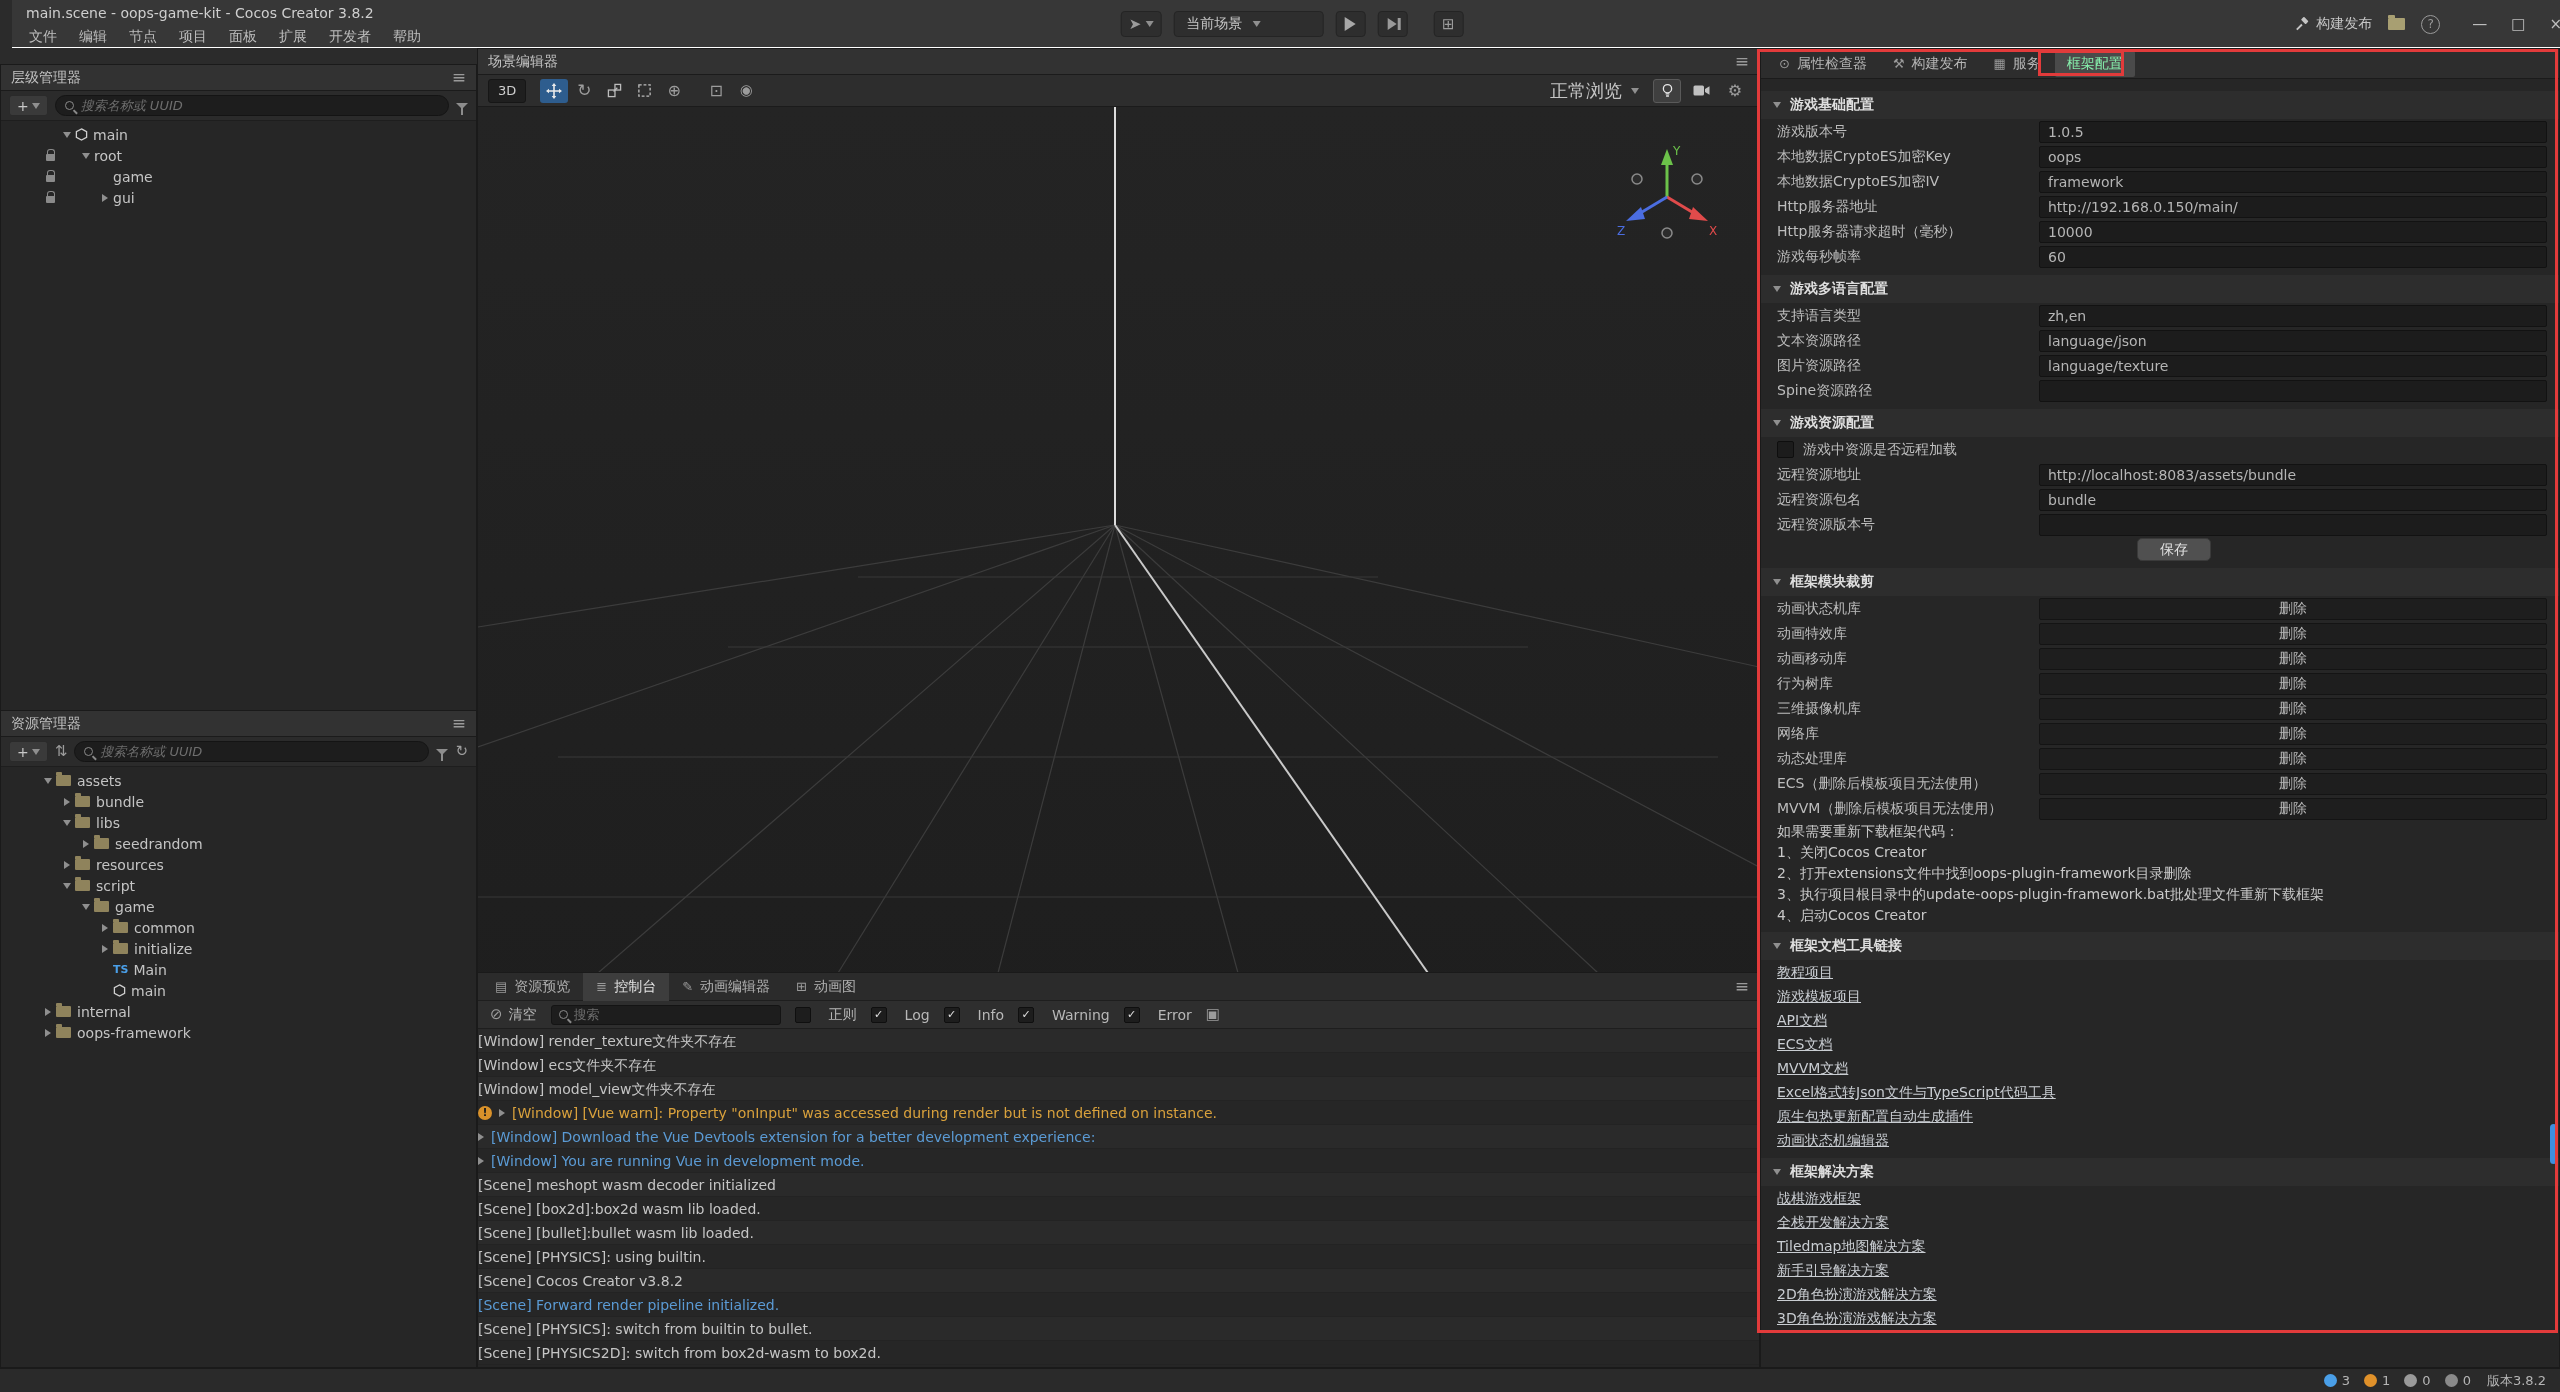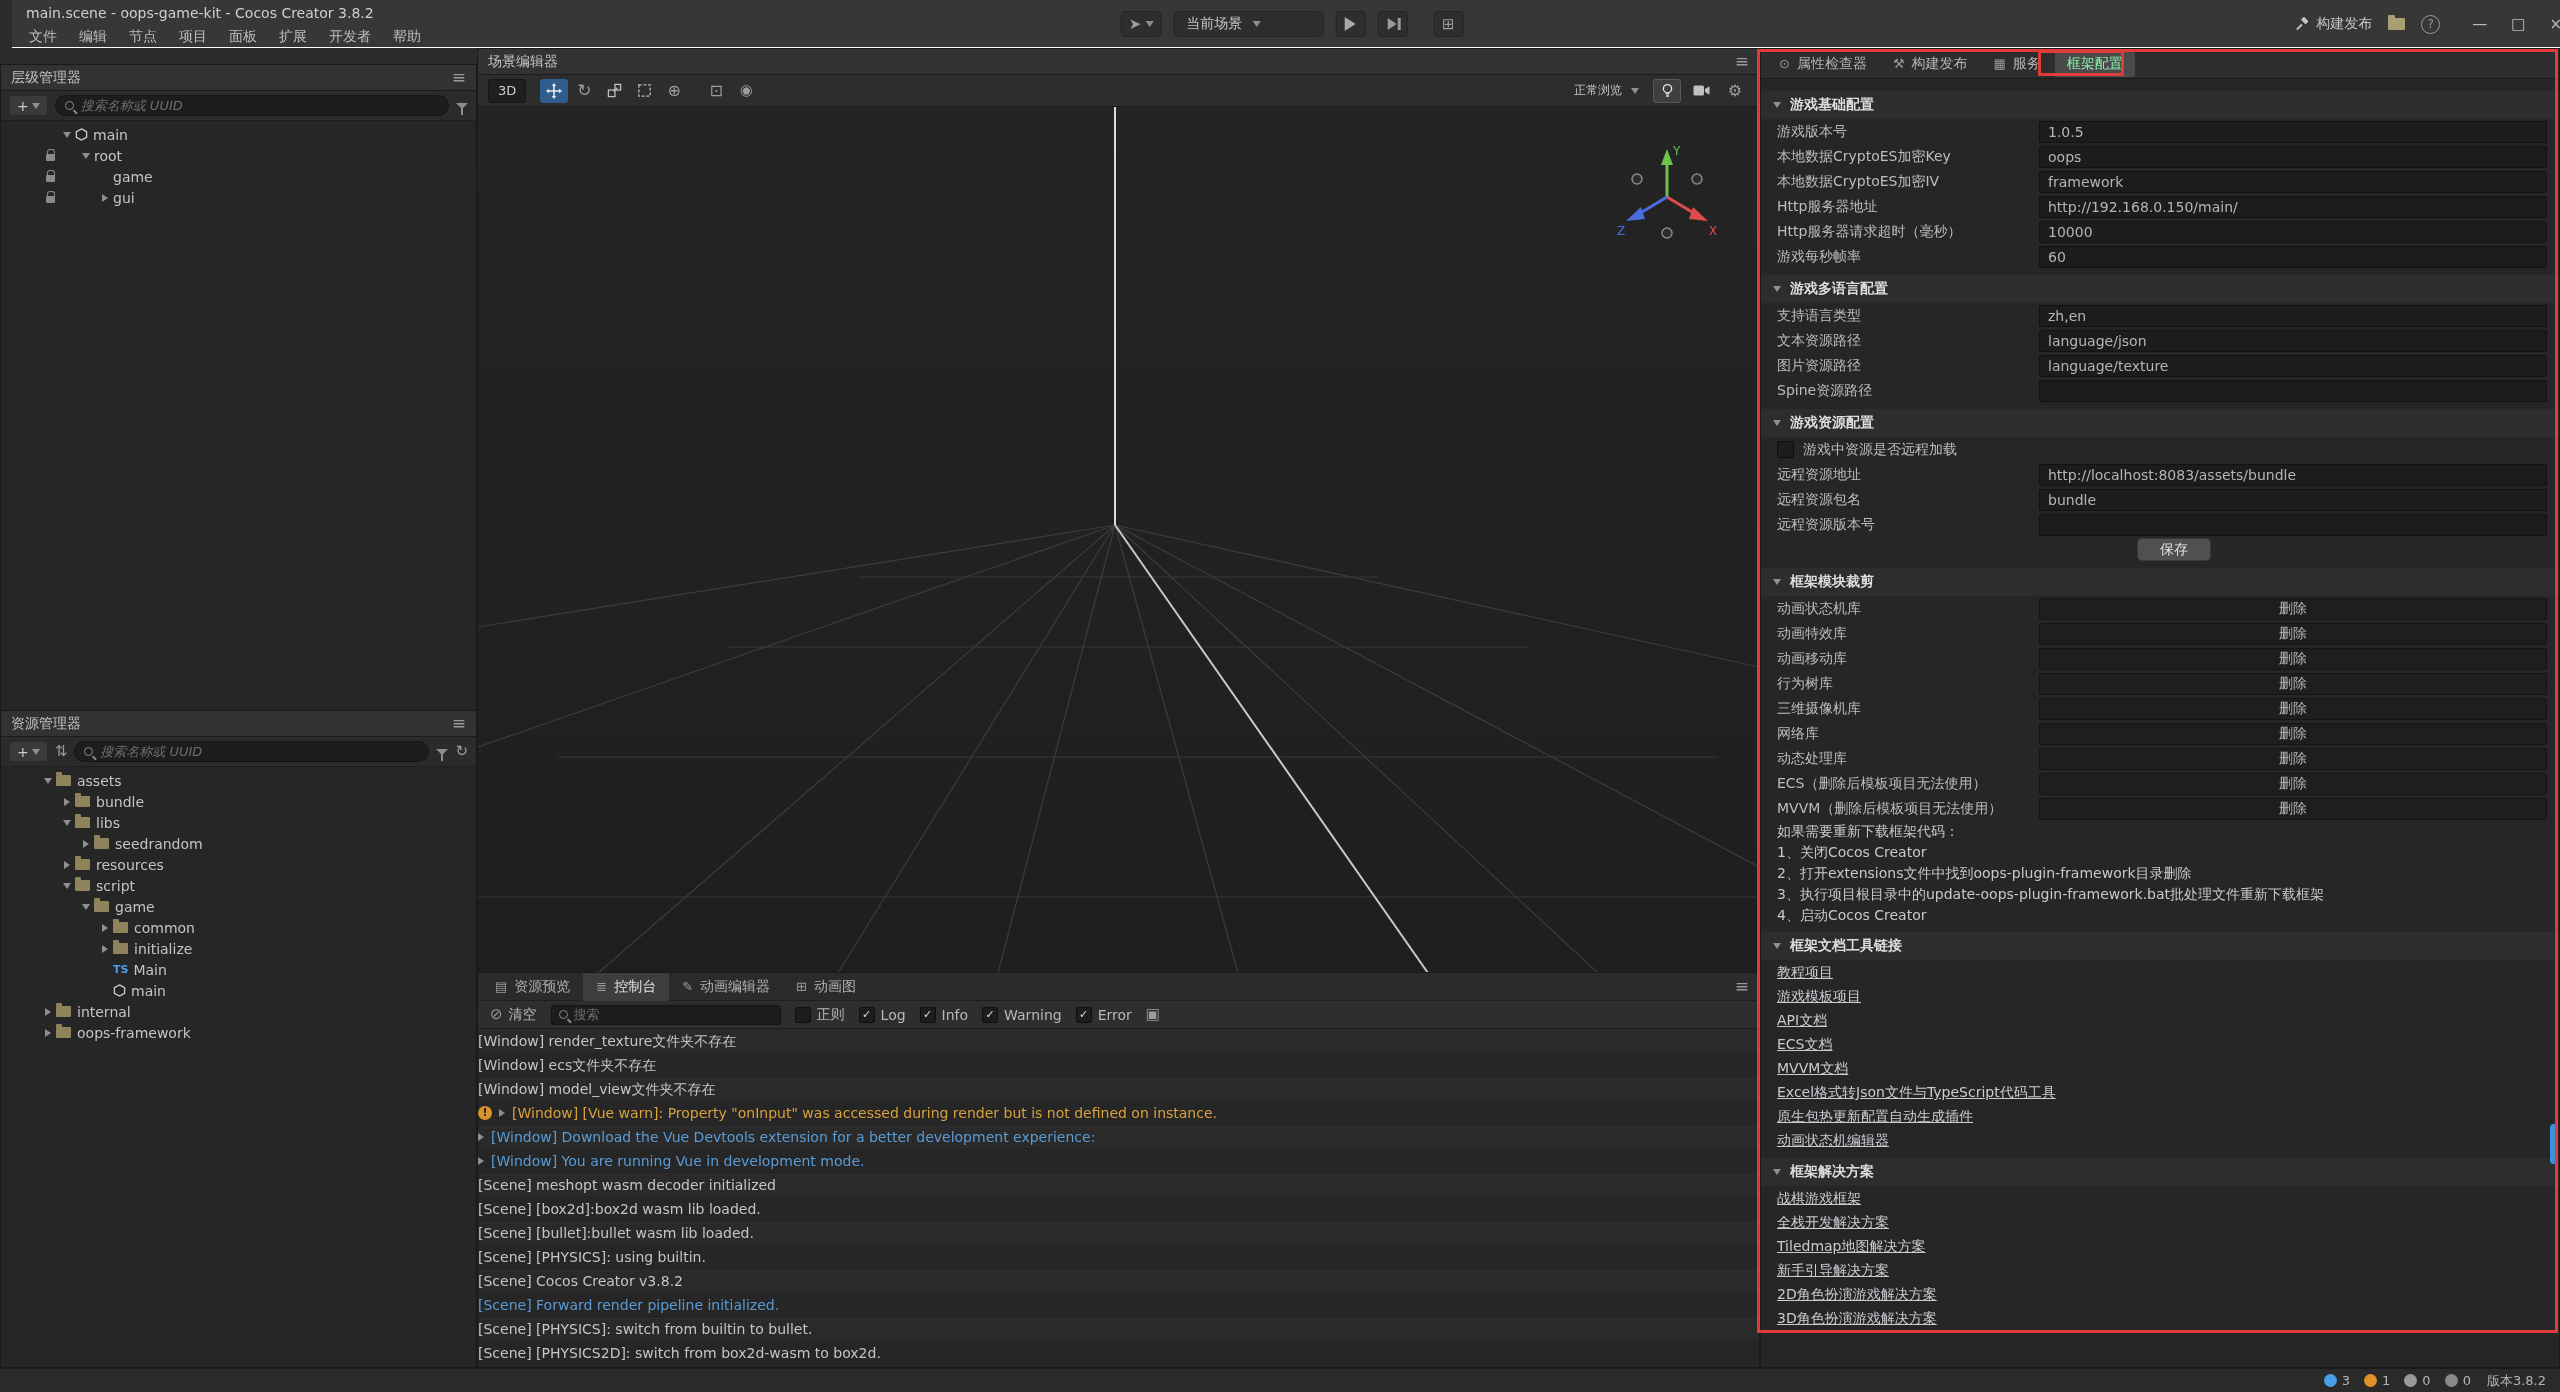--- a/index.html
+++ b/index.html
@@ -58,36 +58,36 @@
   .tree-label { white-space:nowrap; }
 
   
   .scene-toolbar { height:32px; display:flex; align-items:center; gap:6px; padding:0 10px; background:#2d2d2d; border-bottom:1px solid #1b1b1b; flex:none; }
   .tool-btn { height:24px; min-width:28px; display:flex; align-items:center; justify-content:center; border-radius:3px; color:#cfcfcf; padding:0 5px; }
   .tool-btn.mode { background:#1f1f1f; border:1px solid #161616; font-size:13px; padding:0 9px; }
   .tool-btn.selected { background:#2e5d8e; }
   .tool-btn.lit { background:#3f3f3f; border:1px solid #5a5a5a; }
   .tool-group { display:flex; align-items:center; gap:2px; margin-left:8px; }
   .sp { flex:1; }
-  .view-select { display:flex; align-items:center; gap:9px; color:#c5c5c5; font-size:12px; padding:0 8px; }
+  .view-select { display:flex; align-items:center; gap:9px; color:#c5c5c5; font-size:18px; padding:0 8px; }
   .viewport { flex:1; position:relative; background:linear-gradient(#242424,#1d1d1d); overflow:hidden; }
   .gizmo { position:absolute; right:34px; top:28px; }
 
   
   .console-tabs { height:28px; display:flex; align-items:center; background:#2b2b2b; border-bottom:1px solid #1e1e1e; padding-left:4px; flex:none; }
   .ctab { display:flex; align-items:center; gap:7px; padding:0 13px; height:28px; font-size:14px; color:#b0b0b0; }
   .ctab.active { background:#3d3d3d; color:#e2e2e2; }
   .ctab-ic { font-size:13px; color:#9a9a9a; }
   .console-sp { flex:1; }
   .console-toolbar { height:28px; display:flex; align-items:center; gap:14px; padding:0 12px; background:#2e2e2e; border-bottom:1px solid #1e1e1e; flex:none; }
   .clear-btn { display:flex; align-items:center; gap:6px; color:#b5b5b5; font-size:14px; }
   .csearch { width:230px; height:20px; background:#1d1d1d; border:1px solid #141414; border-radius:3px; display:flex; align-items:center; gap:6px; padding:0 7px; }
   .csearch input { flex:1; background:transparent; border:none; outline:none; color:#bdbdbd; font-size:13px; font-family:inherit; min-width:0; }
   .csearch input::placeholder { color:#6e6e6e; }
-  .cb-item { display:flex; align-items:center; gap:6px; font-size:14px; color:#b8b8b8; }
+  .cb-item { display:flex; align-items:center; gap:18px; font-size:14px; color:#b8b8b8; }
   .cb { width:16px; height:16px; background:#1d1d1d; border:1px solid #0f0f0f; border-radius:2px; display:flex; align-items:center; justify-content:center; font-size:11px; color:#e0e0e0; }
   .log-area { flex:1; overflow:hidden; }
   .log-row { height:24px; line-height:24px; color:#c5c5c5; display:flex; align-items:center; gap:7px; background:#2a2a2a; border-bottom:1px solid #232323; font-size:14px; white-space:nowrap; }
   .log-row:nth-child(even) { background:#262626; }
   .log-row.warn { color:#d9a13c; }
   .log-row.info { color:#5b9bd5; }
   .warn-dot { width:14px; height:14px; border-radius:50%; background:#d9912a; color:#1d1d1d; font-size:11px; font-weight:bold; display:flex; align-items:center; justify-content:center; flex:none; }
   .exp { width:0; height:0; border-left:6px solid #8f8f8f; border-top:4.5px solid transparent; border-bottom:4.5px solid transparent; flex:none; }
 
   

